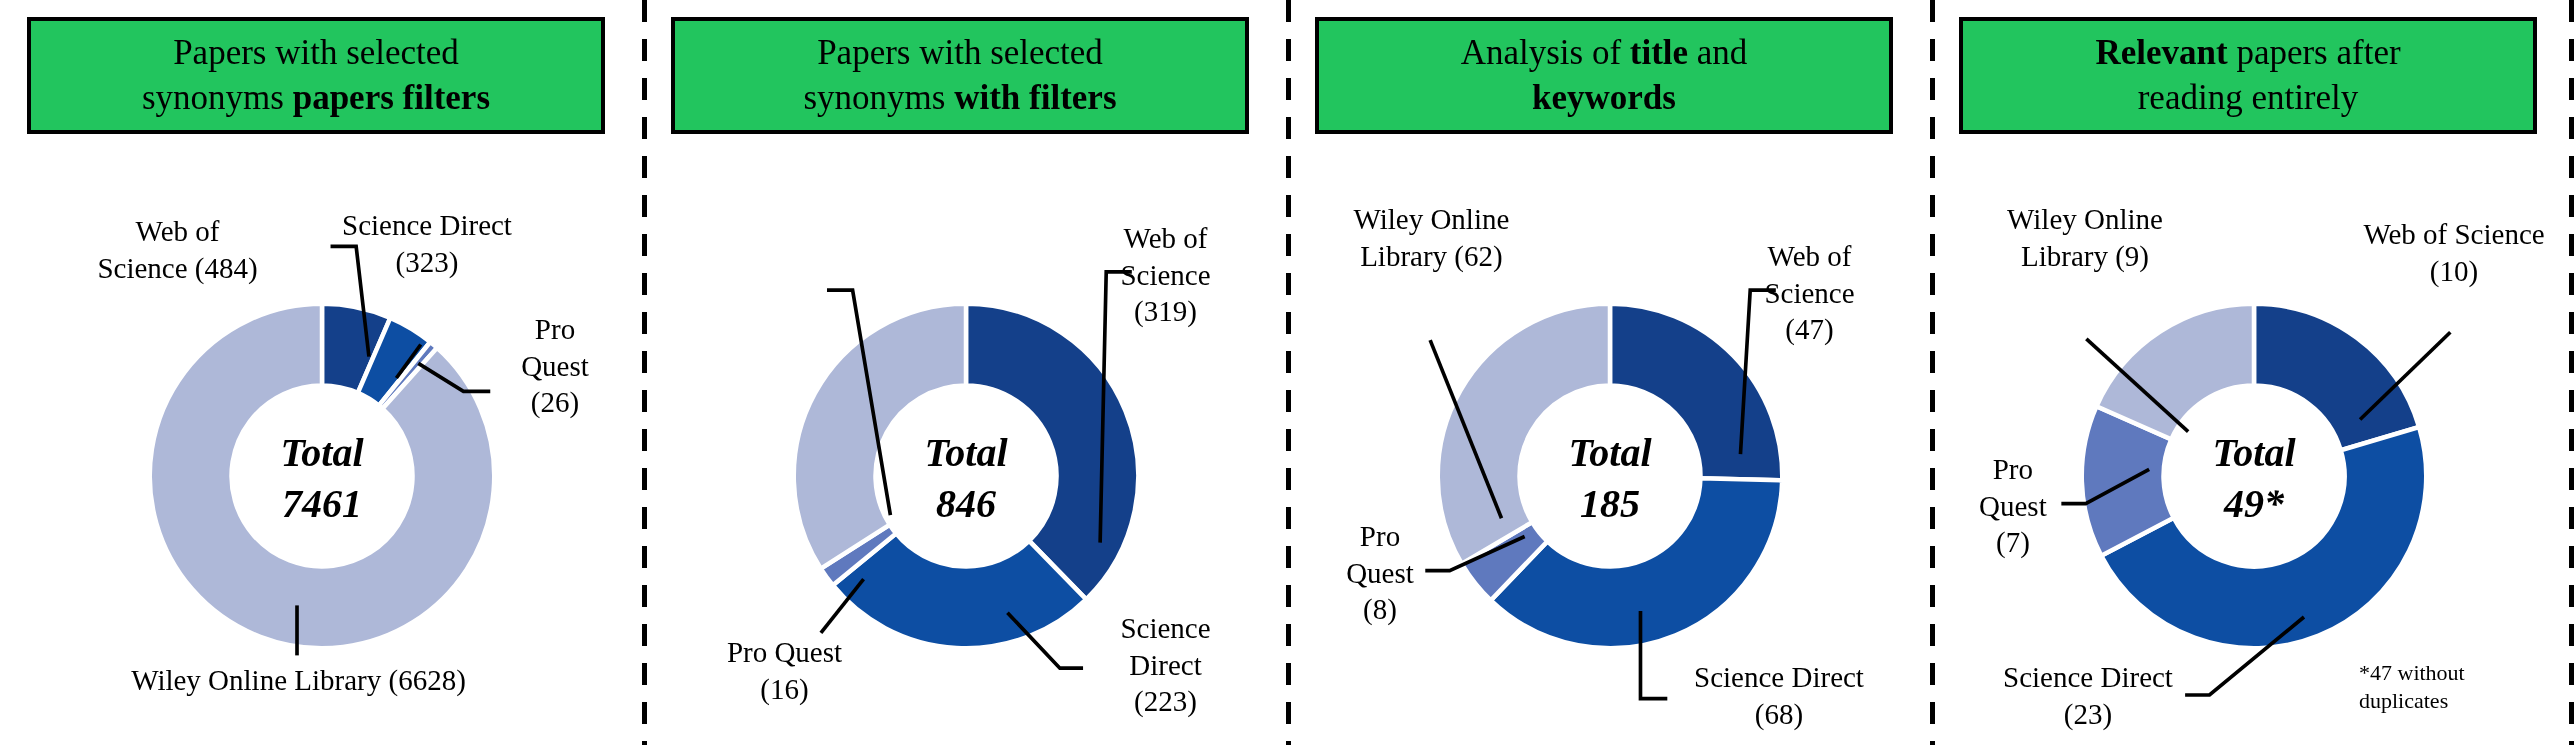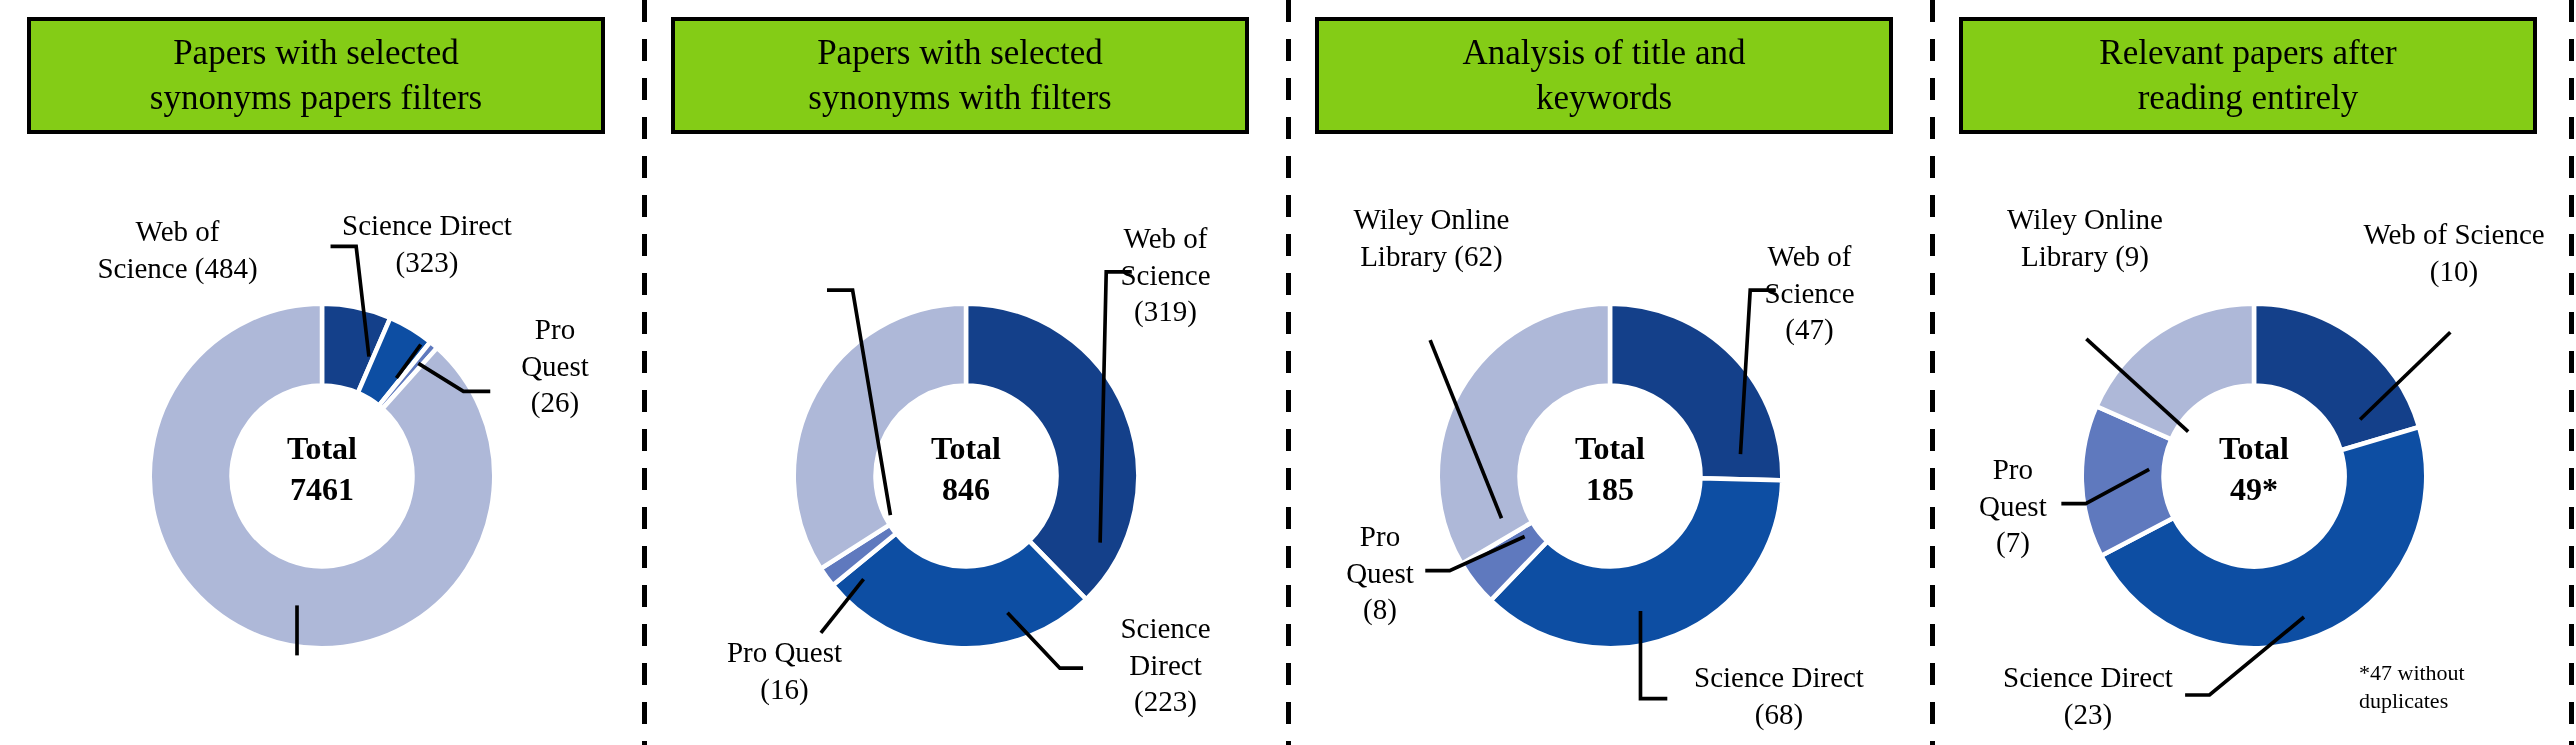--- a/index.html
+++ b/index.html
@@ -3,34 +3,34 @@
 <meta charset="utf-8">
 <style>
   html,body{margin:0;padding:0;}
   body{
     width:2576px;height:745px;position:relative;background:#ffffff;
     font-family:"Liberation Serif", serif;color:#000;overflow:hidden;
   }
   .panel{position:absolute;top:0;width:644px;height:745px;}
   .panel-title{
     position:absolute;left:27px;top:17px;width:578px;box-sizing:border-box;
-    border:4.9px solid #000;background:#84cc16;text-align:center;
+    border:4.9px solid #000;background:#22c55e;text-align:center;
     font-size:35px;line-height:1.28;padding:9.8px 4.9px;white-space:pre-line;
   }
-  .panel-title b{font-weight:normal;}
+  .panel-title b{font-weight:bold;}
   .donut{position:absolute;left:148px;top:302px;width:348px;height:348px;}
   .leaders{position:absolute;left:0;top:0;width:644px;height:745px;pointer-events:none;}
   .leaders polyline{fill:none;stroke:#000;stroke-width:6;}
   .slice-label{
     position:absolute;font-size:29px;line-height:1.26;text-align:center;
     white-space:pre-line;
   }
   .center-label{
     position:absolute;left:200px;top:428px;width:244px;
-    font-size:32px;font-weight:bold;line-height:1.27;text-align:center;white-space:pre-line;
+    font-size:40px;font-weight:bold;line-height:1.27;text-align:center;white-space:pre-line;font-style:italic;
   }
   .note{
     position:absolute;font-size:22px;line-height:1.26;white-space:pre-line;
   }
   .sep{
     position:absolute;top:0;height:745px;width:4.9px;
     background:repeating-linear-gradient(to bottom,#000 0 22px,transparent 22px 39px);
   }
 </style>
 </head>
@@ -51,20 +51,21 @@
     <polyline points="686,596 760,642 804,642"></polyline>
     <polyline points="487,993 487,1075"></polyline>
   </svg>
   <div class="slice-label" style="left:34px;top:213px;width:287px">Web of
 Science (484)</div>
   <div class="slice-label" style="left:290px;top:207px;width:274px">Science Direct
 (323)</div>
   <div class="slice-label" style="left:488px;top:311px;width:134px">Pro
 Quest
 (26)</div>
+  <div class="slice-label" style="left:67px;top:662px;width:463px">Wiley Online Library (6628)</div>
   <div class="center-label">Total
 7461</div>
 </div>
 
 <div class="panel" style="left:644px">
   <div class="panel-title"><span>Papers with selected
 synonyms </span><b>with filters</b></div>
   <svg class="donut" viewBox="0 0 200 200">
       <path d="M 100 1 A 99 99 0 0 1 169.0878386357073 170.907478820266 L 136.28856170764425 137.24433230963467 A 52 52 0 0 0 100 48 Z" fill="#14408A" stroke="#ffffff" stroke-width="2.6"></path>
       <path d="M 169.0878386357073 170.907478820266 A 99 99 0 0 1 23.457390676979557 162.7871719224832 L 59.79580116366603 132.97912060574876 A 52 52 0 0 0 136.28856170764425 137.24433230963467 Z" fill="#0D4EA3" stroke="#ffffff" stroke-width="2.6"></path>

